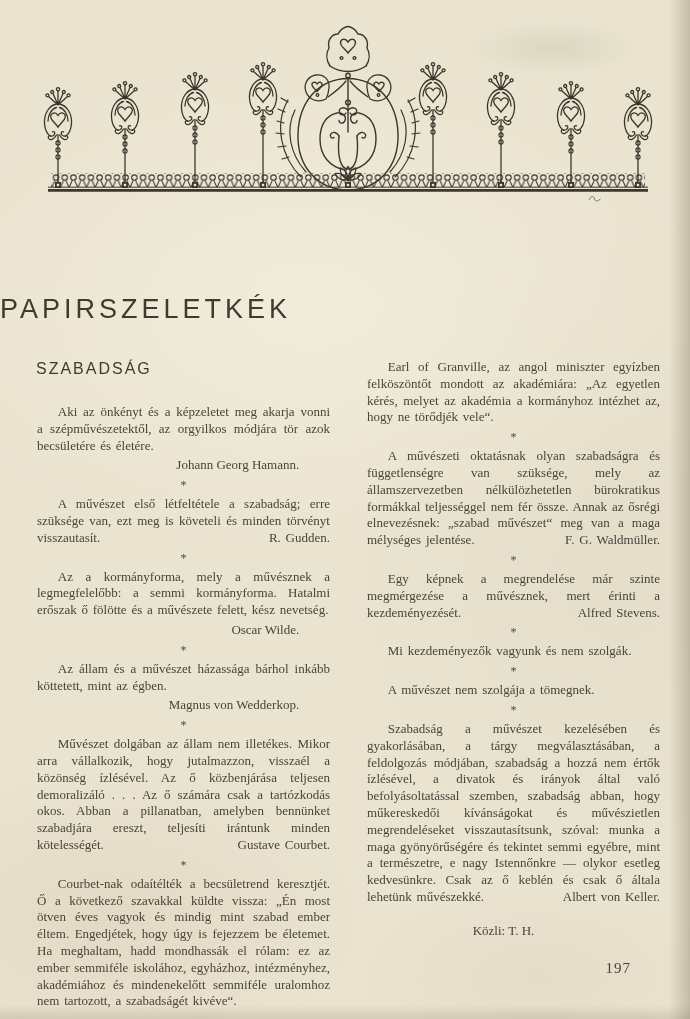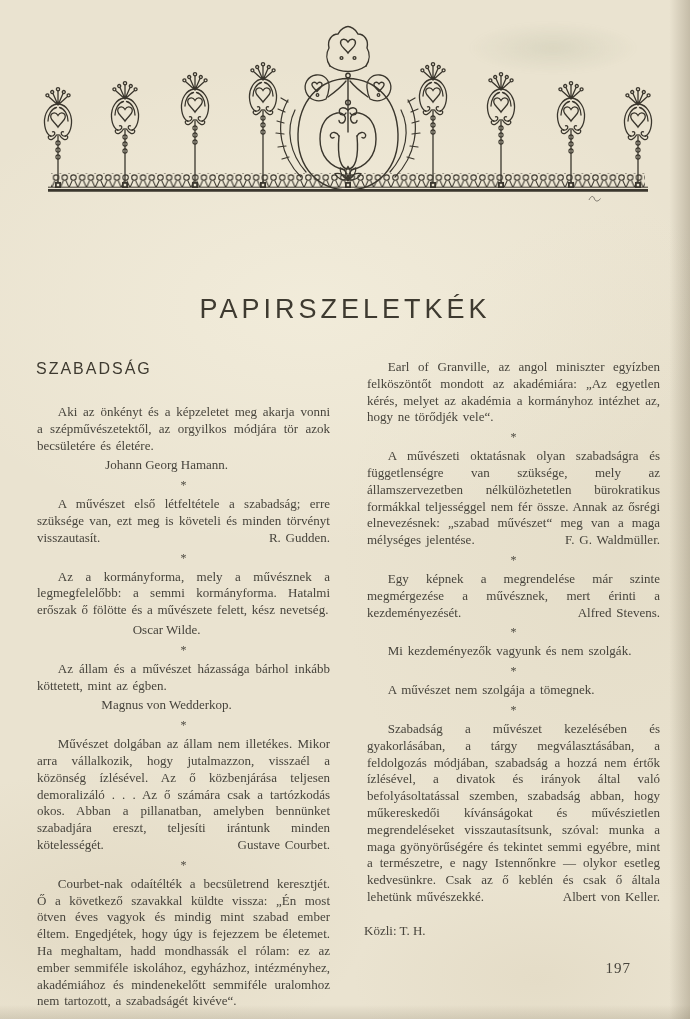--- a/index.html
+++ b/index.html
@@ -20,21 +20,20 @@
     color:#47443c;
   }
   .smudge{
     position:absolute;left:468px;top:22px;width:170px;height:52px;
     background:radial-gradient(ellipse at center, rgba(138,150,118,.16), transparent 70%);
     filter:blur(2px);
   }
   .ornament{position:absolute;left:42px;top:20px;width:612px;height:191px;}
   .title{
     position:absolute;top:294px;left:0;right:0;
-    text-align:center;
     font-family:"Liberation Sans","DejaVu Sans",sans-serif;
     font-size:27px;font-weight:400;letter-spacing:4px;
     color:#3e3a30;
   }
   .cols{
     position:absolute;top:356px;left:34px;right:27px;
     display:flex;gap:31px;
   }
   .col{flex:1;min-width:0;}
   .section-heading{
@@ -45,28 +44,28 @@
   .quote{
     margin:3px;
     font-size:13px;line-height:16.8px;
     text-align:justify;text-indent:1.6em;
     word-spacing:1.5px;
   }
   .quote::after{content:"";display:block;clear:both;}
   .author-inline{float:right;text-indent:0;padding-left:10px;}
   .author-line{
     font-size:13px;line-height:16.8px;
-    text-align:center;padding-right:2.6em;
+    text-align:right;padding-right:2.6em;
   }
   .sep{
     font-size:12px;line-height:15px;height:15px;
     text-align:center;margin:4px 0 3px 0;color:#4a473e;
   }
   .footer-line{
-    font-size:13px;line-height:17px;text-align:left;
+    font-size:13px;line-height:17px;text-align:center;
     padding-right:20px;margin-top:16px;
   }
   .page-number{
     font-size:15px;line-height:18px;text-align:right;
     padding-right:32px;margin-top:20px;letter-spacing:1px;
   }
 </style>
 </head>
 <body>
 

